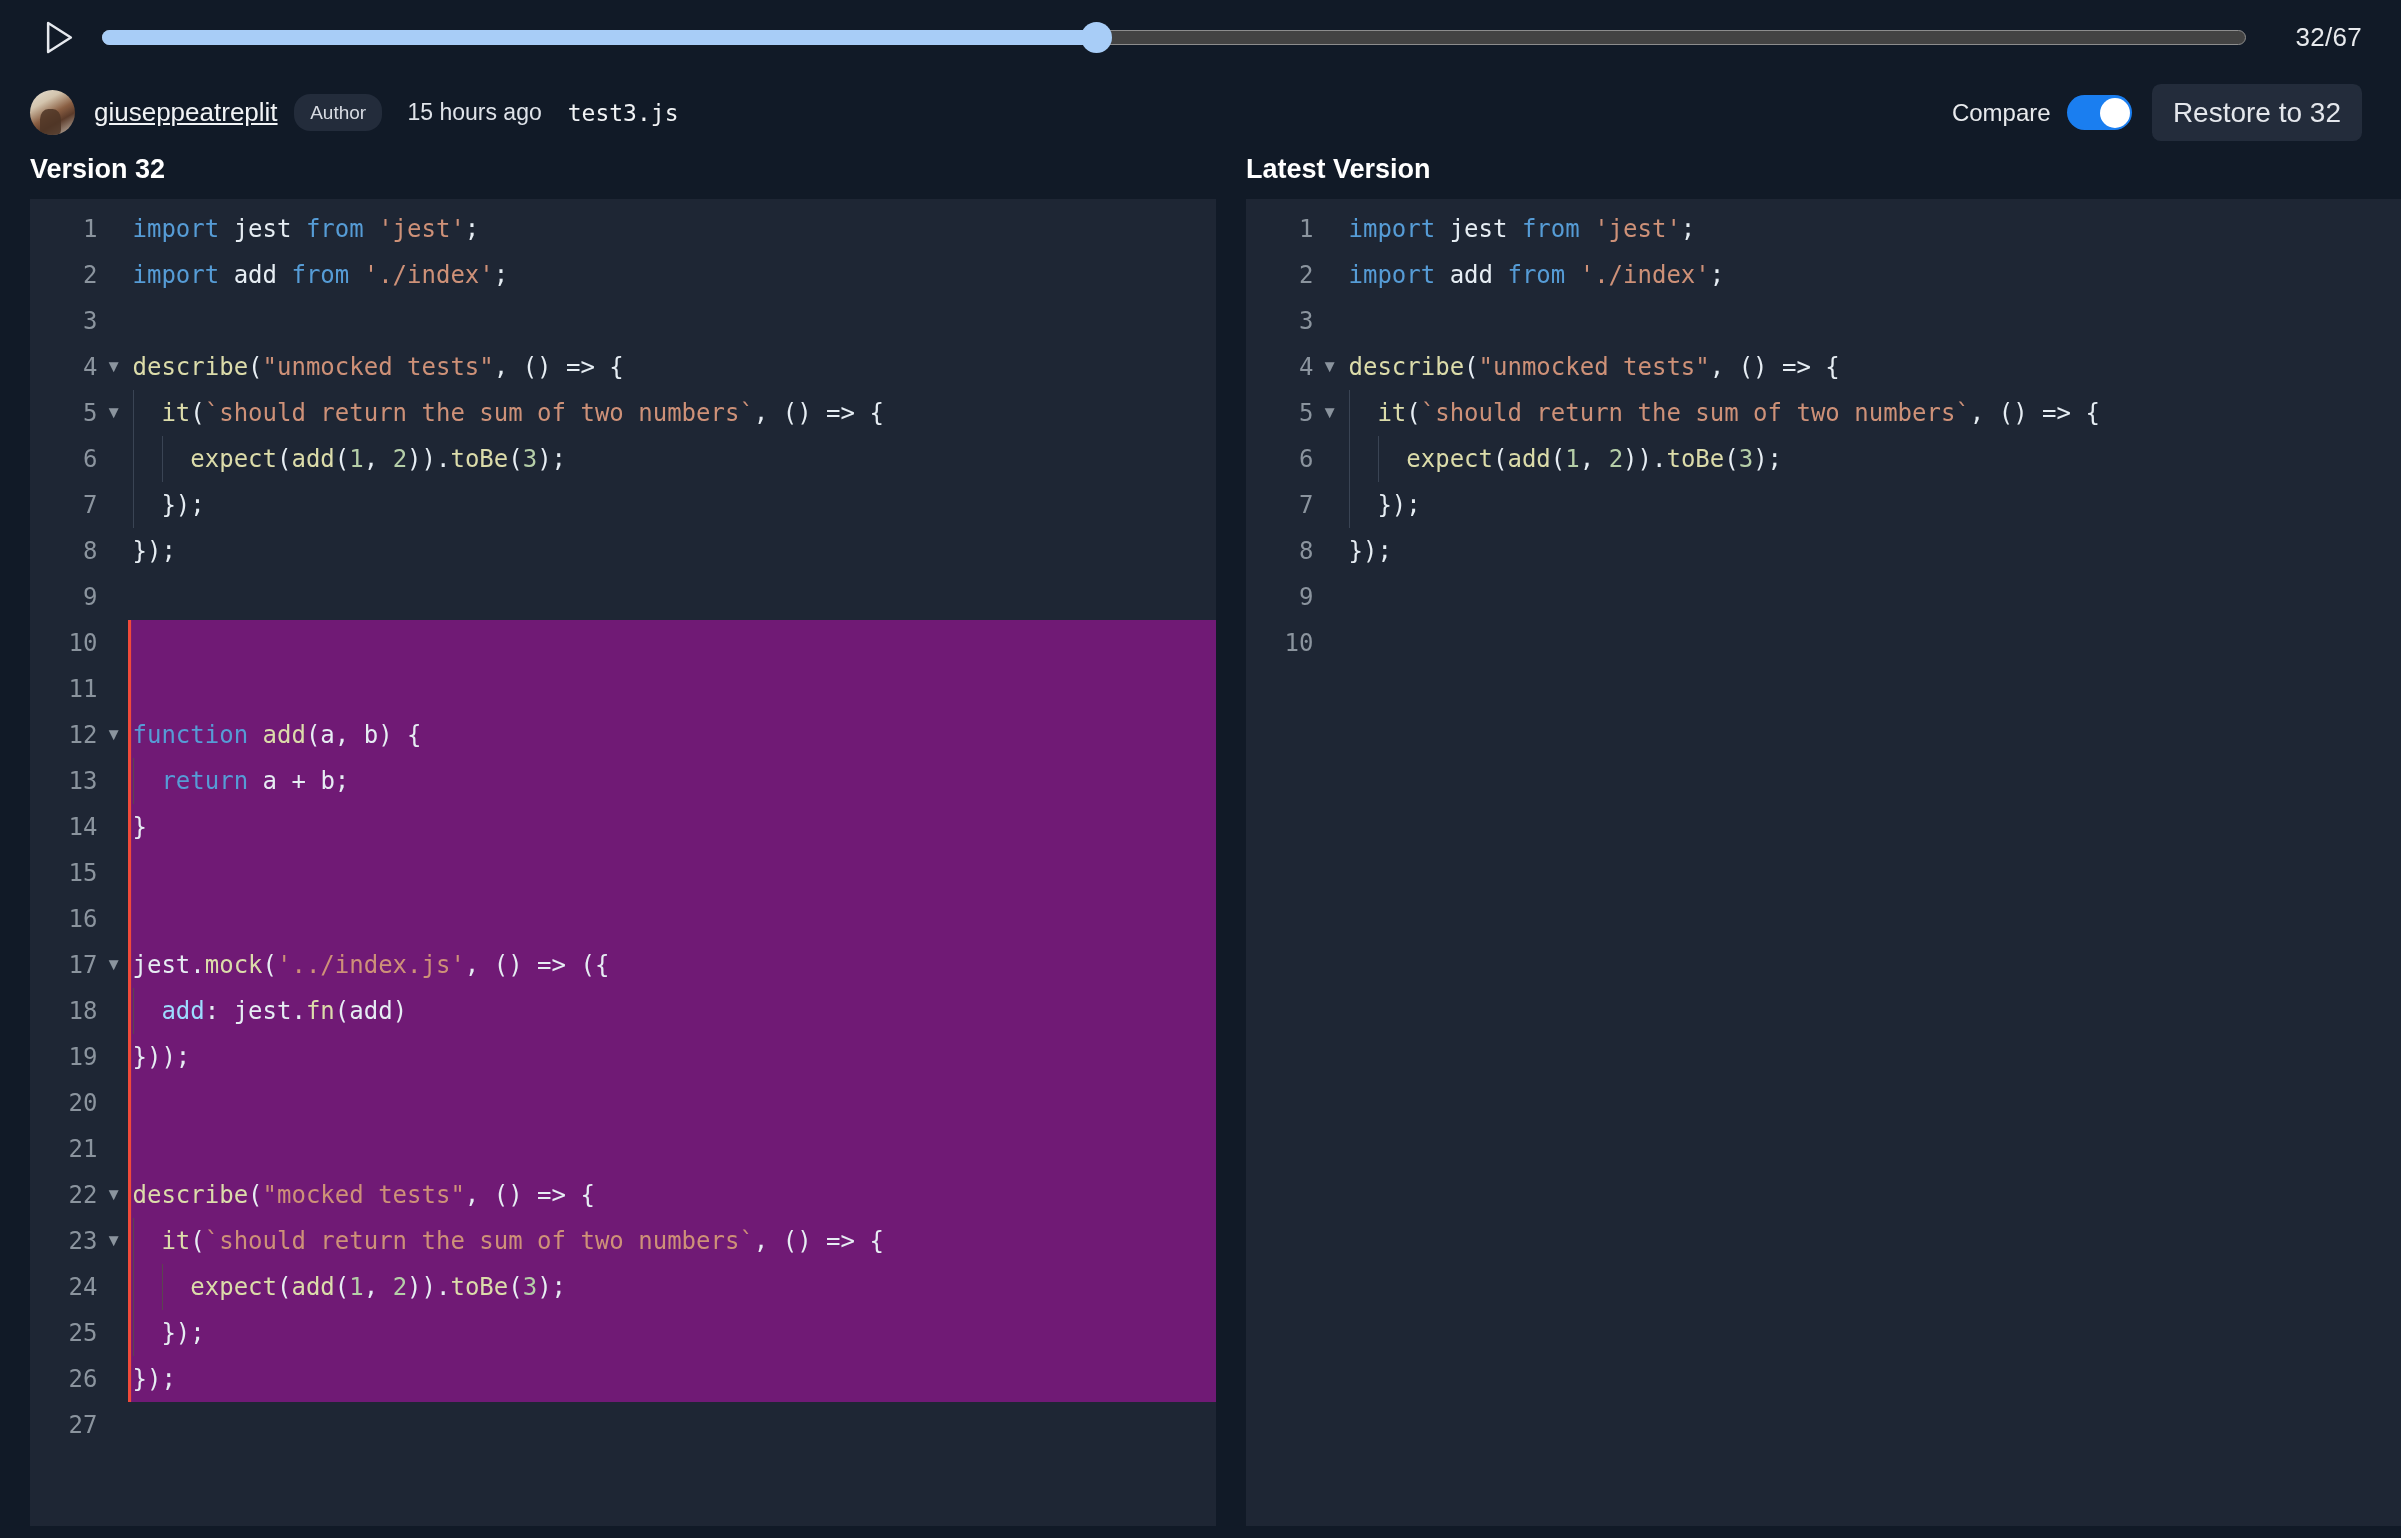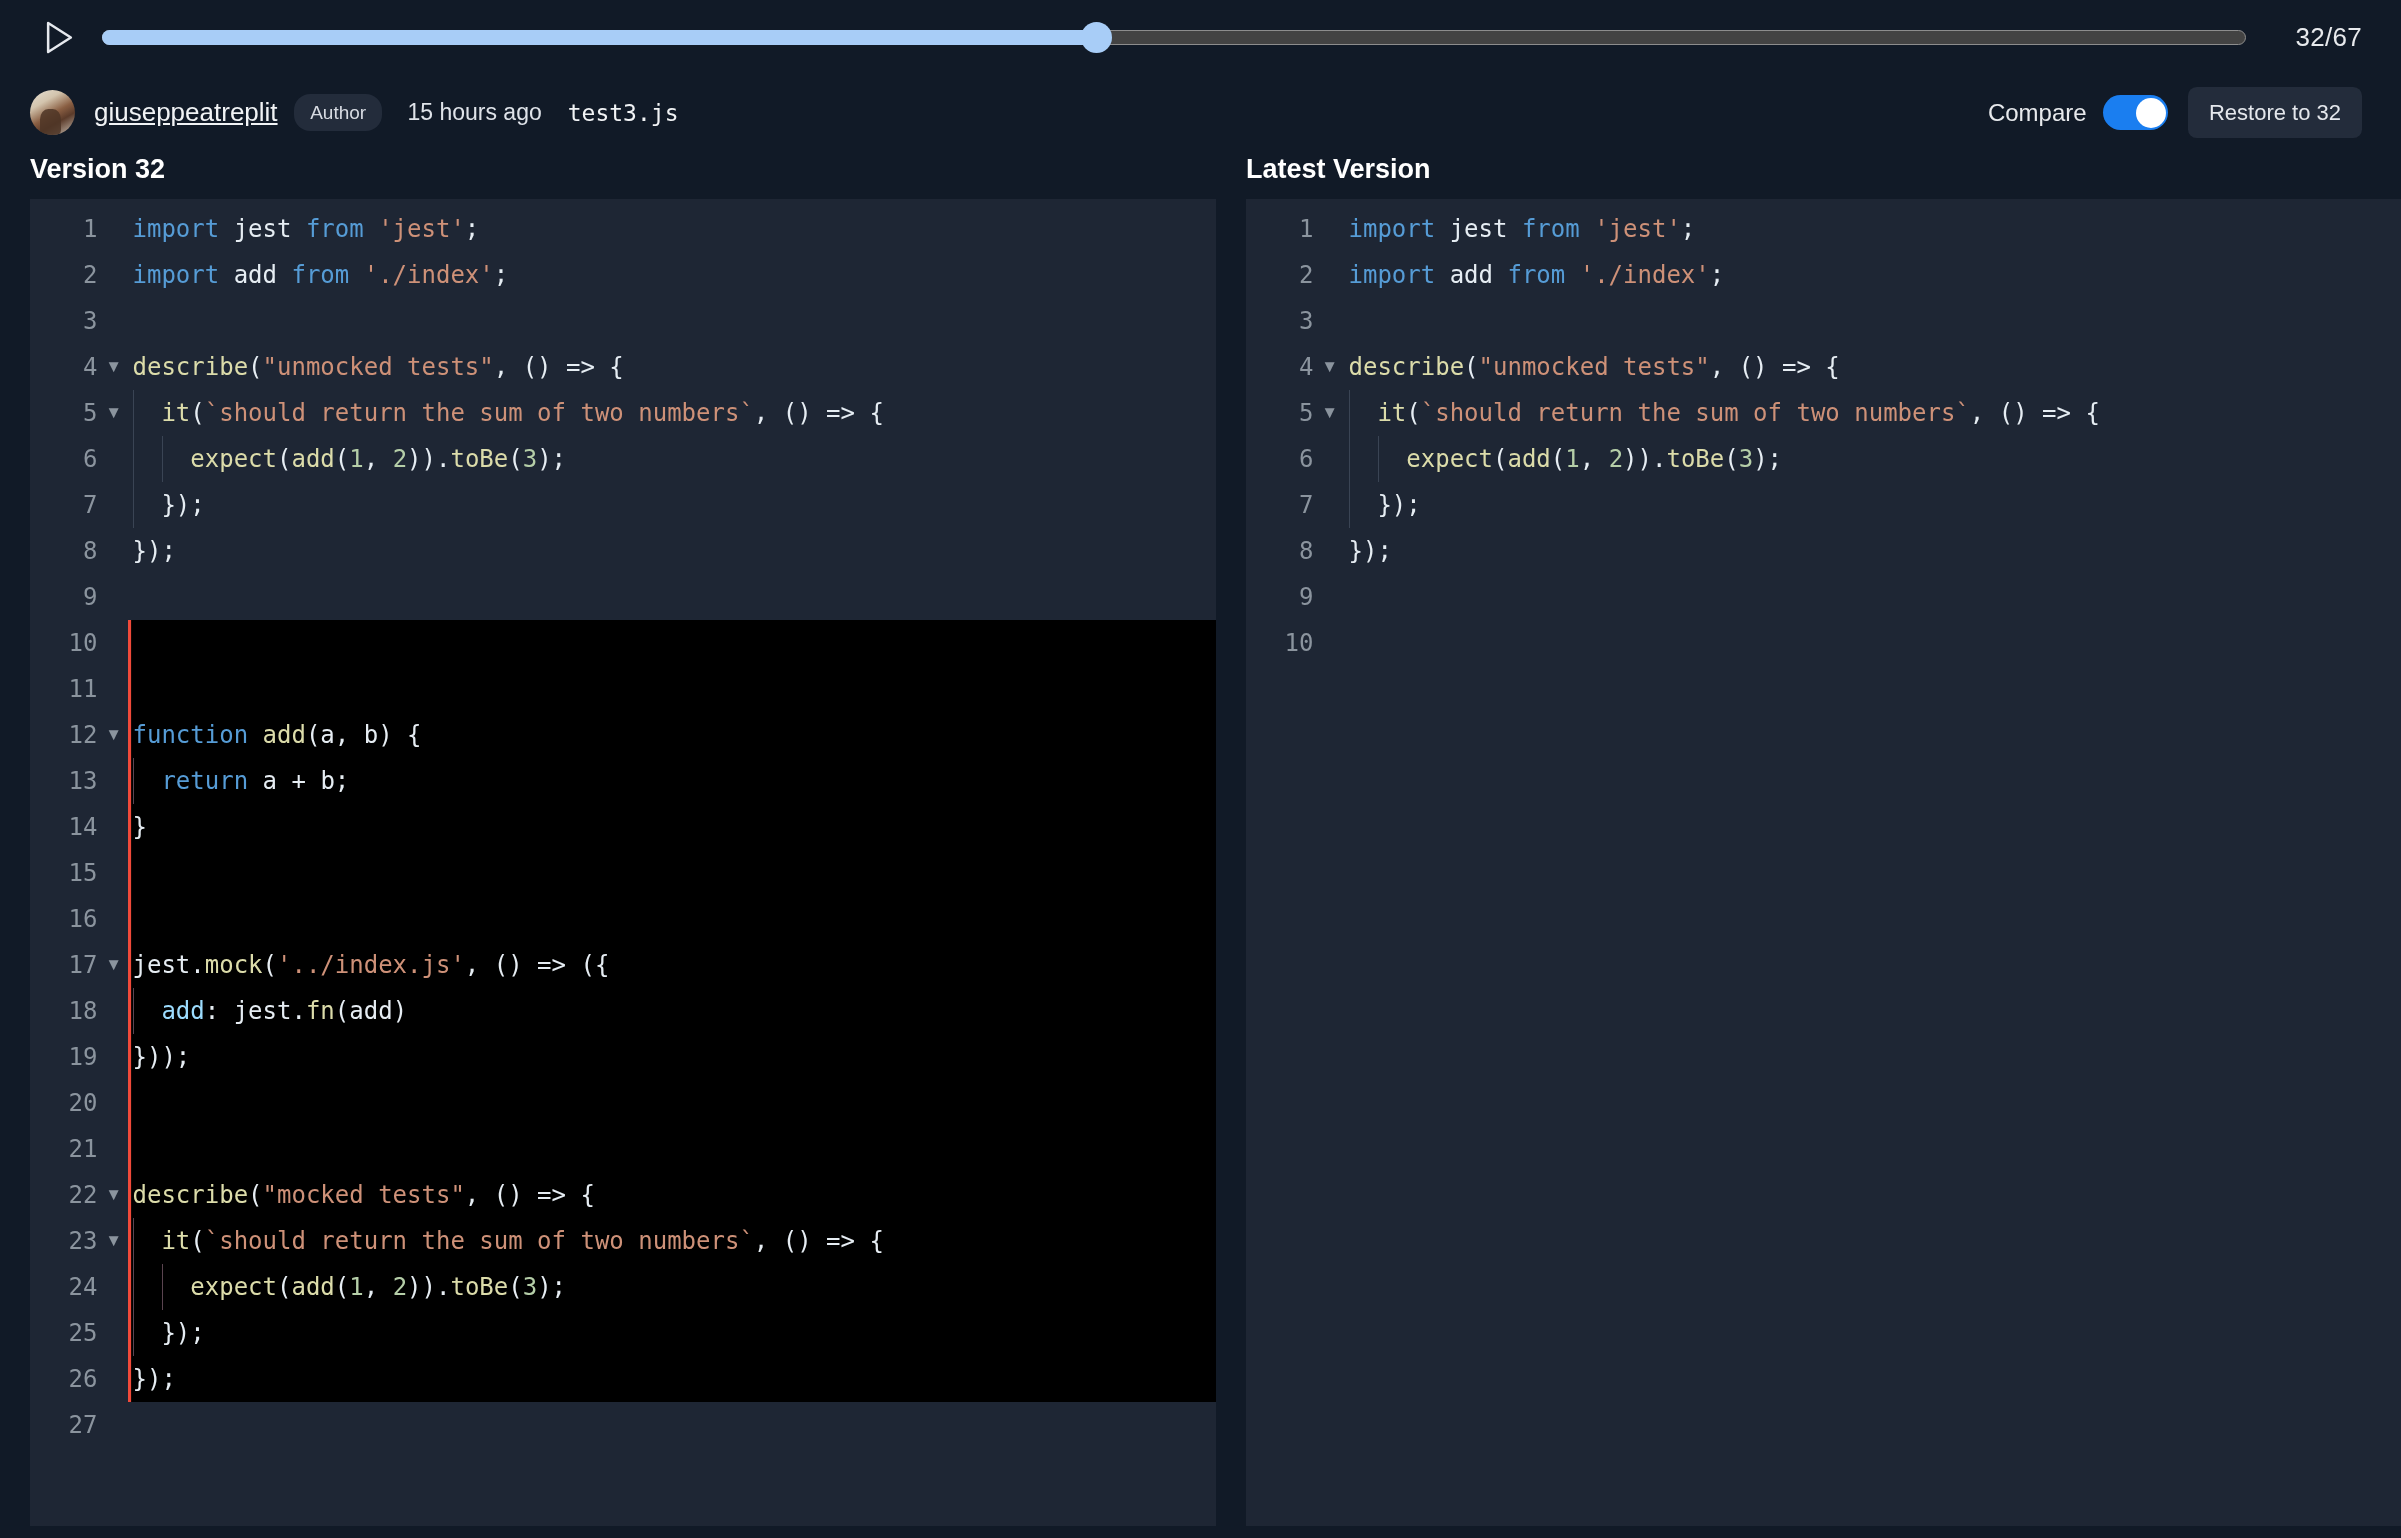--- a/index.html
+++ b/index.html
@@ -138,21 +138,21 @@
     position: absolute;
     top: 2.5px; left: 33px;
     width: 30px; height: 30px;
     border-radius: 50%;
     background: #ffffff;
   }
   .restore-btn {
     margin-left: 20px;
     background: #232c3b;
     color: #e4e7ec;
-    font-size: 22px;
+    font-size: 28px;
     padding: 12.5px 21px;
     border-radius: 8.8px;
     border: none;
     cursor: pointer;
     white-space: nowrap;
     font-family: "Liberation Sans", sans-serif;
   }
 
   
   .panes {
@@ -216,21 +216,21 @@
     flex: 1 1 auto;
     font-family: "DejaVu Sans Mono", monospace;
     font-size: 24px;
     line-height: 46px;
     color: #e6edf3;
     white-space: pre;
     padding-left: 5px;
     position: relative;
   }
   .code-line.diff .codetext {
-    background: #000000;
+    background: #701a75;
     box-shadow: inset 3.1px 0 0 0 #f04a3a;
   }
   .code-line.diff .codetext .guide { border-color: #5b4450; }
 
   
   .guide {
     position: absolute;
     top: 0; bottom: 0;
     width: 0;
     border-left: 1.3px solid #3a4454;

